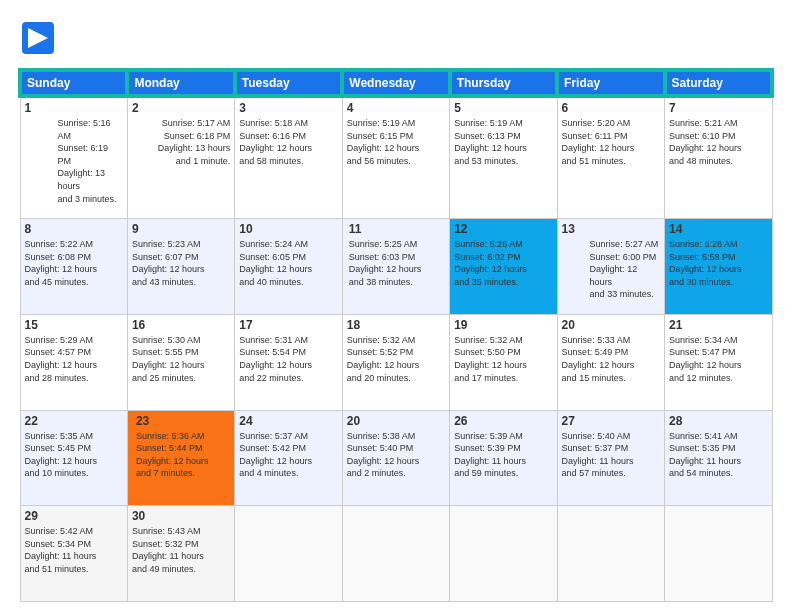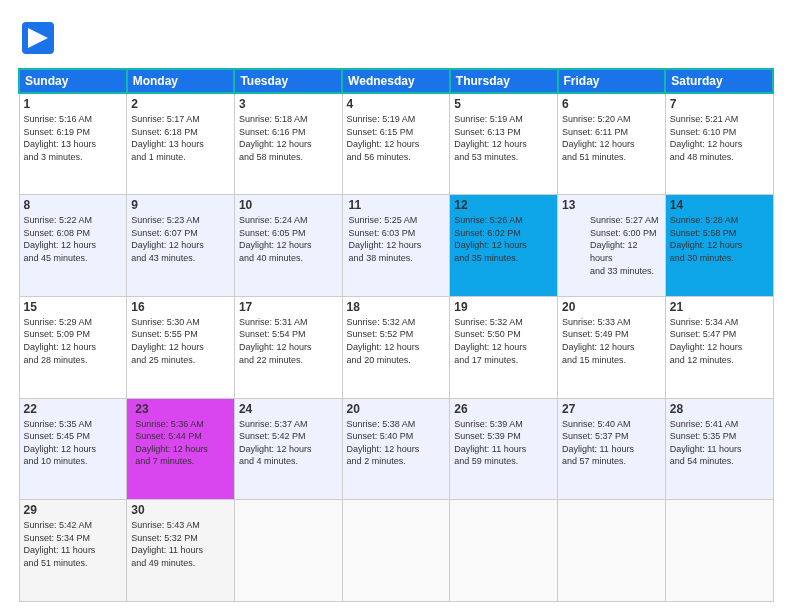--- a/index.html
+++ b/index.html
@@ -42,21 +42,21 @@
       width: 100%;
       table-layout: fixed;
     }
     .calendar th {
       background: #1a73e8;
       color: #fff;
       font-size: 12px;
       font-weight: bold;
       padding: 4px 5px;
       text-align: left;
-      border: 2px solid #14b8a6;
+      border: 4px solid #14b8a6;
     }
     .calendar td {
       border: 1px solid #ccc;
       vertical-align: top;
       padding: 3px 4px;
       font-size: 9.5px;
       color: #333;
       background: #fff;
       height: 88px;
     }
@@ -139,28 +139,28 @@
           <th>Wednesday</th>
           <th>Thursday</th>
           <th>Friday</th>
           <th>Saturday</th>
         </tr>
     </thead>
     <tbody id="calendar-body">
     <tr>
           <td>
             <span class="day-num">1</span>
-            <div class="day-info" style="white-space: pre-line;">Sunrise: 5:16 AM
+            <div class="day-info" style="white-space: pre-line; margin-left: 33px;">Sunrise: 5:16 AM
 Sunset: 6:19 PM
 Daylight: 13 hours
 and 3 minutes.</div>
           </td>
           <td>
             <span class="day-num">2</span>
-            <div class="day-info" style="white-space: pre-line;">Sunrise: 5:17 AM
+            <div class="day-info" style="white-space: pre-line; text-align: right;">Sunrise: 5:17 AM
 Sunset: 6:18 PM
 Daylight: 13 hours
 and 1 minute.</div>
           </td>
           <td>
             <span class="day-num">3</span>
             <div class="day-info" style="white-space: pre-line;">Sunrise: 5:18 AM
 Sunset: 6:16 PM
 Daylight: 12 hours
 and 58 minutes.</div>
@@ -242,21 +242,21 @@
             <div class="day-info" style="white-space: pre-line;">Sunrise: 5:28 AM
 Sunset: 5:58 PM
 Daylight: 12 hours
 and 30 minutes.</div>
           </td>
         </tr>
         <tr>
           <td>
             <span class="day-num">15</span>
             <div class="day-info" style="white-space: pre-line;">Sunrise: 5:29 AM
-Sunset: 5:09 PM
+Sunset: 4:57 PM
 Daylight: 12 hours
 and 28 minutes.</div>
           </td>
           <td>
             <span class="day-num">16</span>
             <div class="day-info" style="white-space: pre-line;">Sunrise: 5:30 AM
 Sunset: 5:55 PM
 Daylight: 12 hours
 and 25 minutes.</div>
           </td>
@@ -297,21 +297,21 @@
           </td>
         </tr>
         <tr>
           <td style="background: rgb(238, 242, 255);">
             <span class="day-num">22</span>
             <div class="day-info" style="white-space: pre-line;">Sunrise: 5:35 AM
 Sunset: 5:45 PM
 Daylight: 12 hours
 and 10 minutes.</div>
           </td>
-          <td style="background: #d946ef; padding-left: 8px;">
+          <td style="background: #f97316; padding-left: 8px;">
             <span class="day-num">23</span>
             <div class="day-info" style="white-space: pre-line;">Sunrise: 5:36 AM
 Sunset: 5:44 PM
 Daylight: 12 hours
 and 7 minutes.</div>
           </td>
           <td style="background: rgb(238, 242, 255); margin-top: 36px;">
             <span class="day-num">24</span>
             <div class="day-info" style="white-space: pre-line;">Sunrise: 5:37 AM
 Sunset: 5:42 PM

